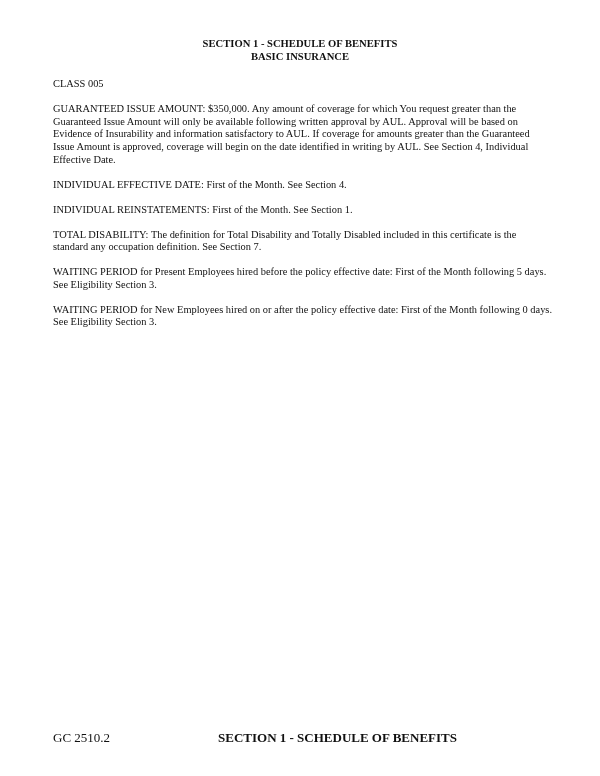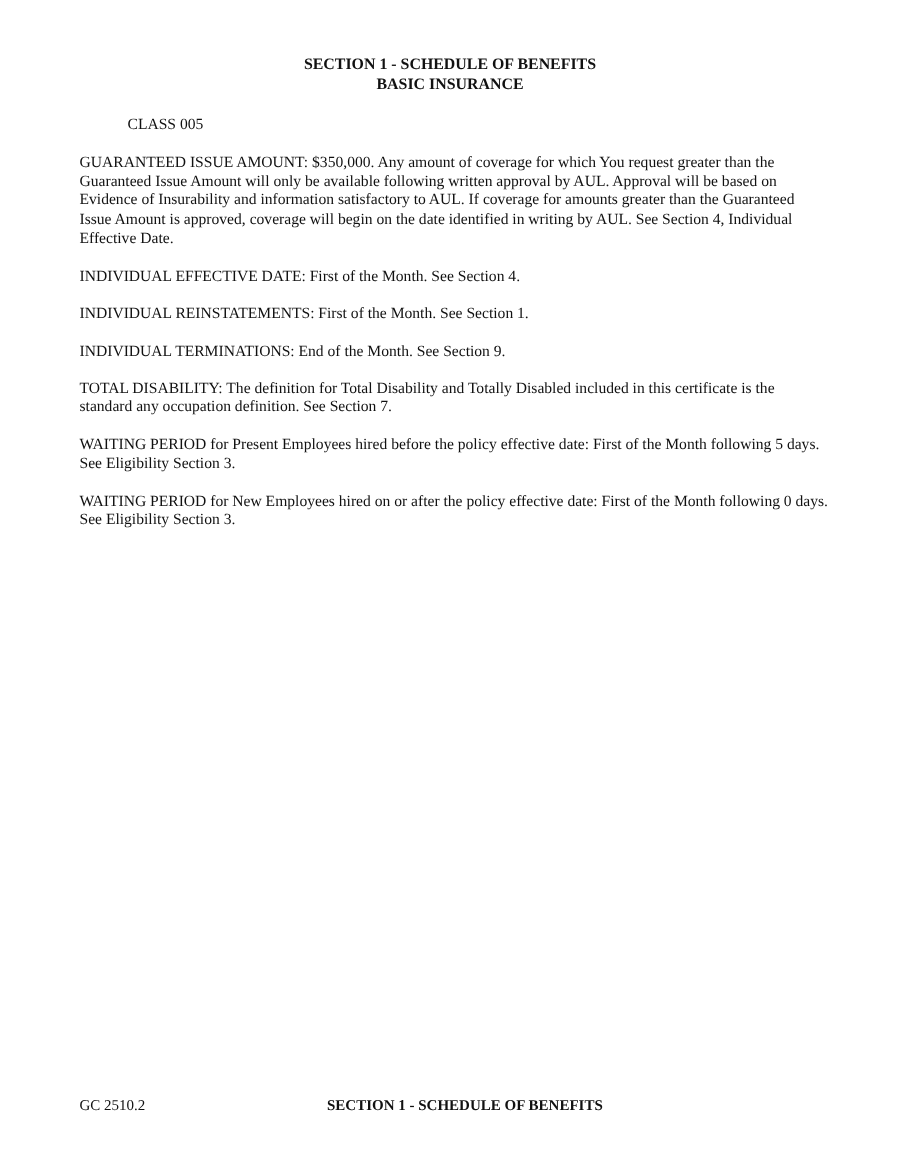--- a/index.html
+++ b/index.html
@@ -36,29 +36,28 @@
       top: 78px;
       width: 500px;
       font-size: 10.4px;
       line-height: 12.6px;
     }
     .body p {
       margin: 0 0 12.4px 0;
     }
     .body p.class-line {
       margin-bottom: 12.6px;
-      margin-left: 32px;
     }
     .footer {
       position: absolute;
       top: 731px;
       left: 0;
       width: 600px;
       height: 14px;
-      font-size: 10px;
+      font-size: 13px;
       line-height: 13px;
     }
     .footer .form-no {
       position: absolute;
       left: 53px;
       top: 0;
     }
     .footer .footer-title {
       position: absolute;
       left: 218px;
@@ -74,21 +73,20 @@
   <div class="header">
     <div>SECTION 1 - SCHEDULE OF BENEFITS</div>
     <div>BASIC INSURANCE</div>
   </div>
 
   <div class="body">
     <p class="class-line">CLASS 005</p>
     <p>GUARANTEED ISSUE AMOUNT: $350,000. Any amount of coverage for which You request greater than the Guaranteed Issue Amount will only be available following written approval by AUL. Approval will be based on Evidence of Insurability and information satisfactory to AUL. If coverage for amounts greater than the Guaranteed Issue Amount is approved, coverage will begin on the date identified in writing by AUL. See Section 4, Individual Effective Date.</p>
     <p>INDIVIDUAL EFFECTIVE DATE: First of the Month. See Section 4.</p>
     <p>INDIVIDUAL REINSTATEMENTS: First of the Month. See Section 1.</p>
-    <p>INDIVIDUAL TERMINATIONS: End of the Month. See Section 9.</p>
     <p>TOTAL DISABILITY: The definition for Total Disability and Totally Disabled included in this certificate is the standard any occupation definition. See Section 7.</p>
     <p>WAITING PERIOD for Present Employees hired before the policy effective date: First of the Month following 5 days. See Eligibility Section 3.</p>
     <p>WAITING PERIOD for New Employees hired on or after the policy effective date: First of the Month following 0 days. See Eligibility Section 3.</p>
   </div>
 
   <div class="footer">
     <span class="form-no">GC 2510.2</span>
     <span class="footer-title">SECTION 1 - SCHEDULE OF BENEFITS</span>
   </div>
 

